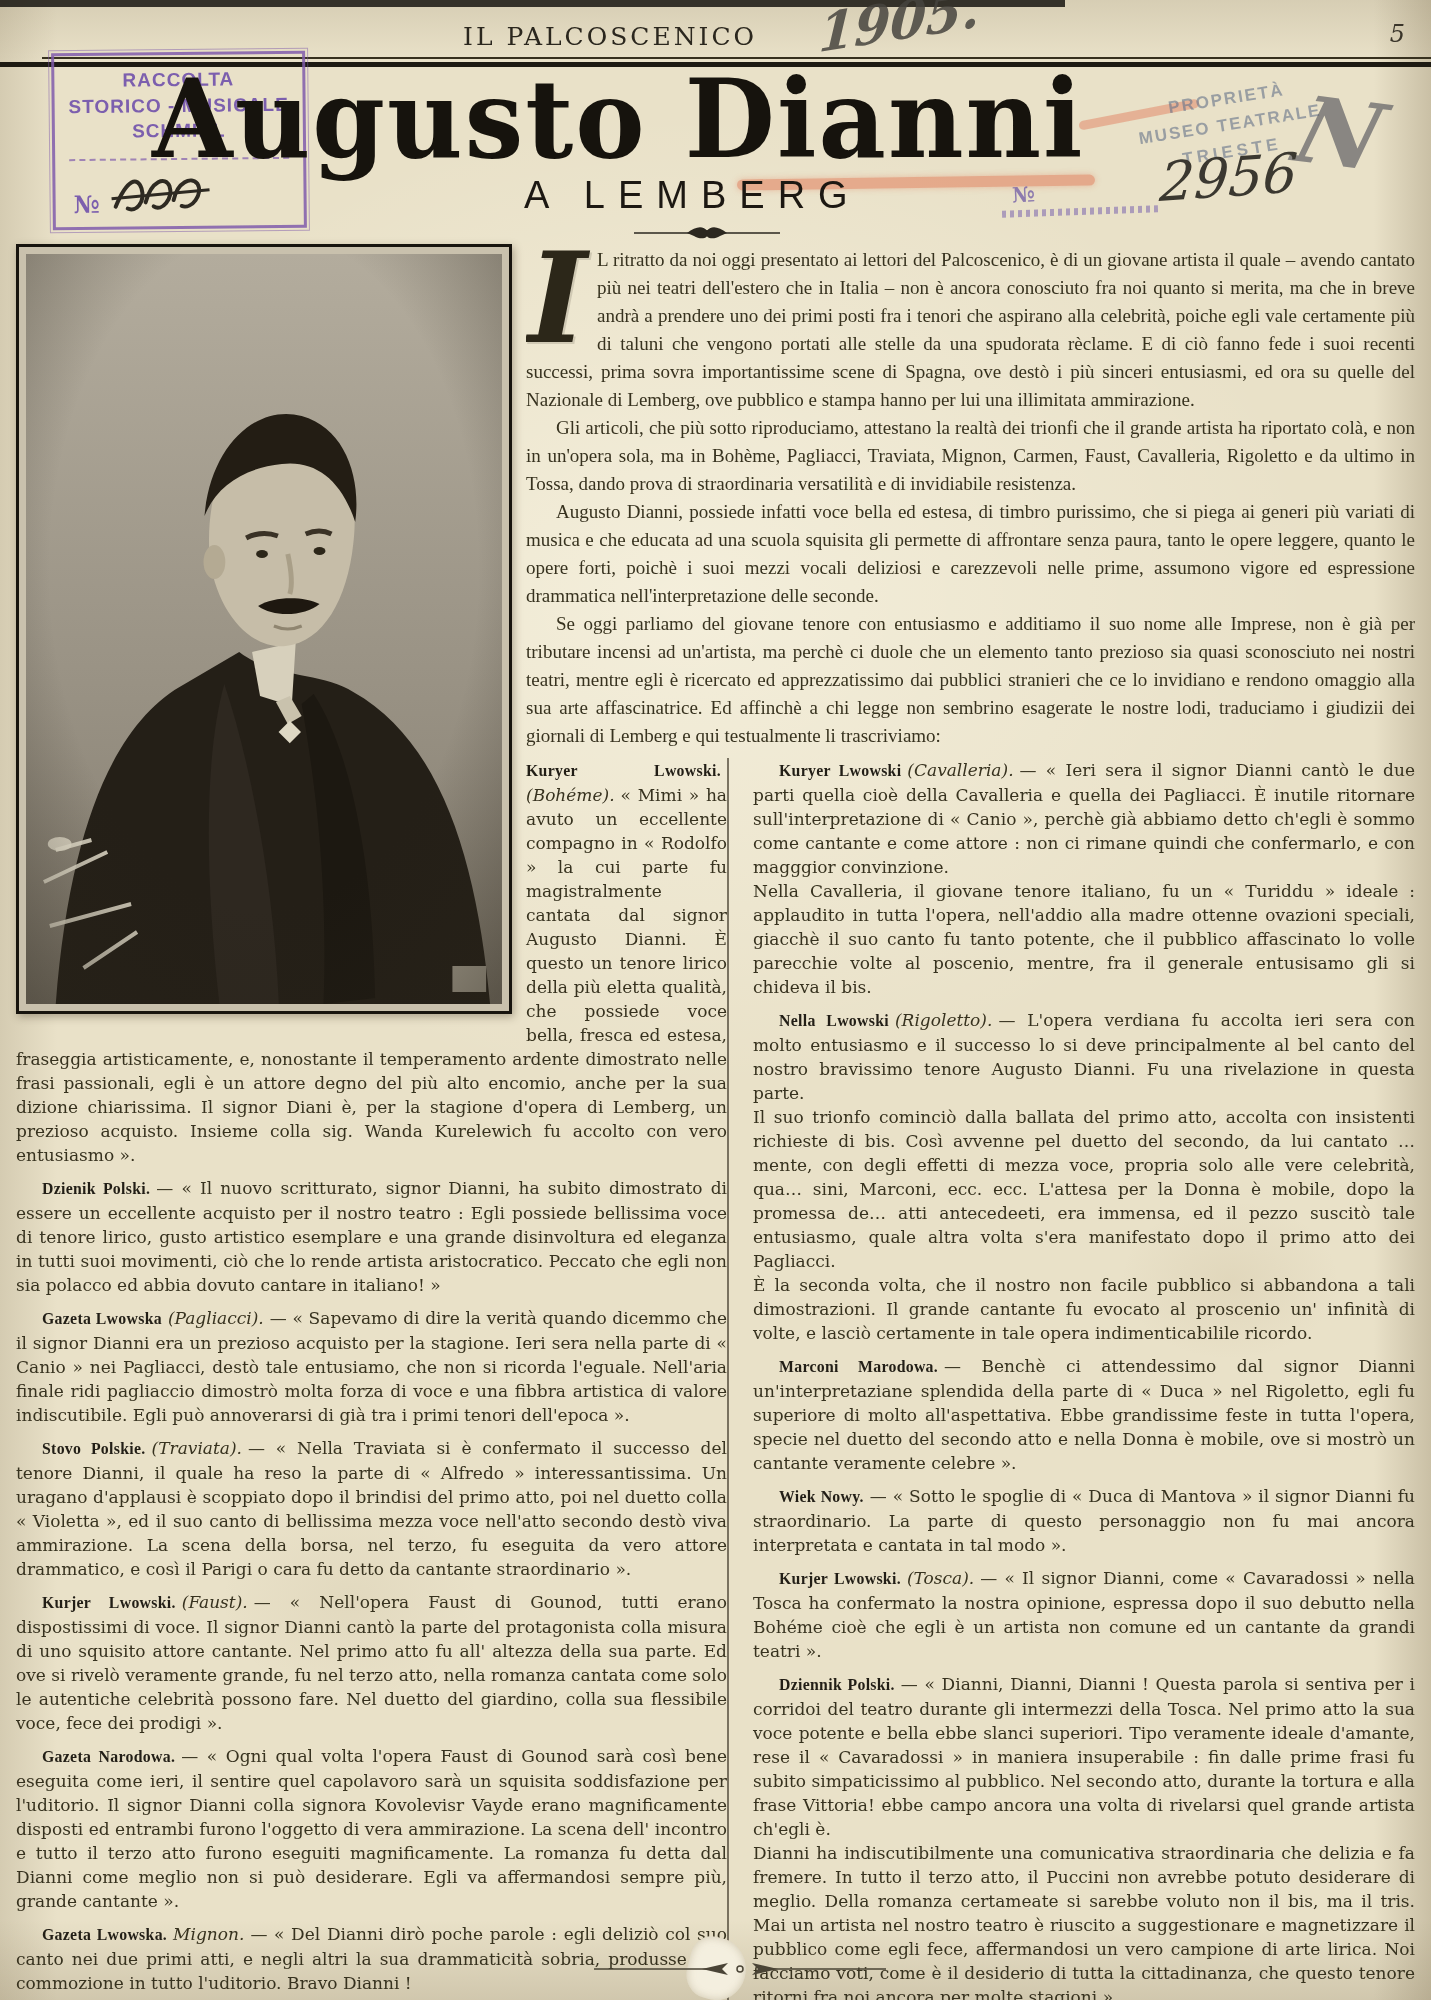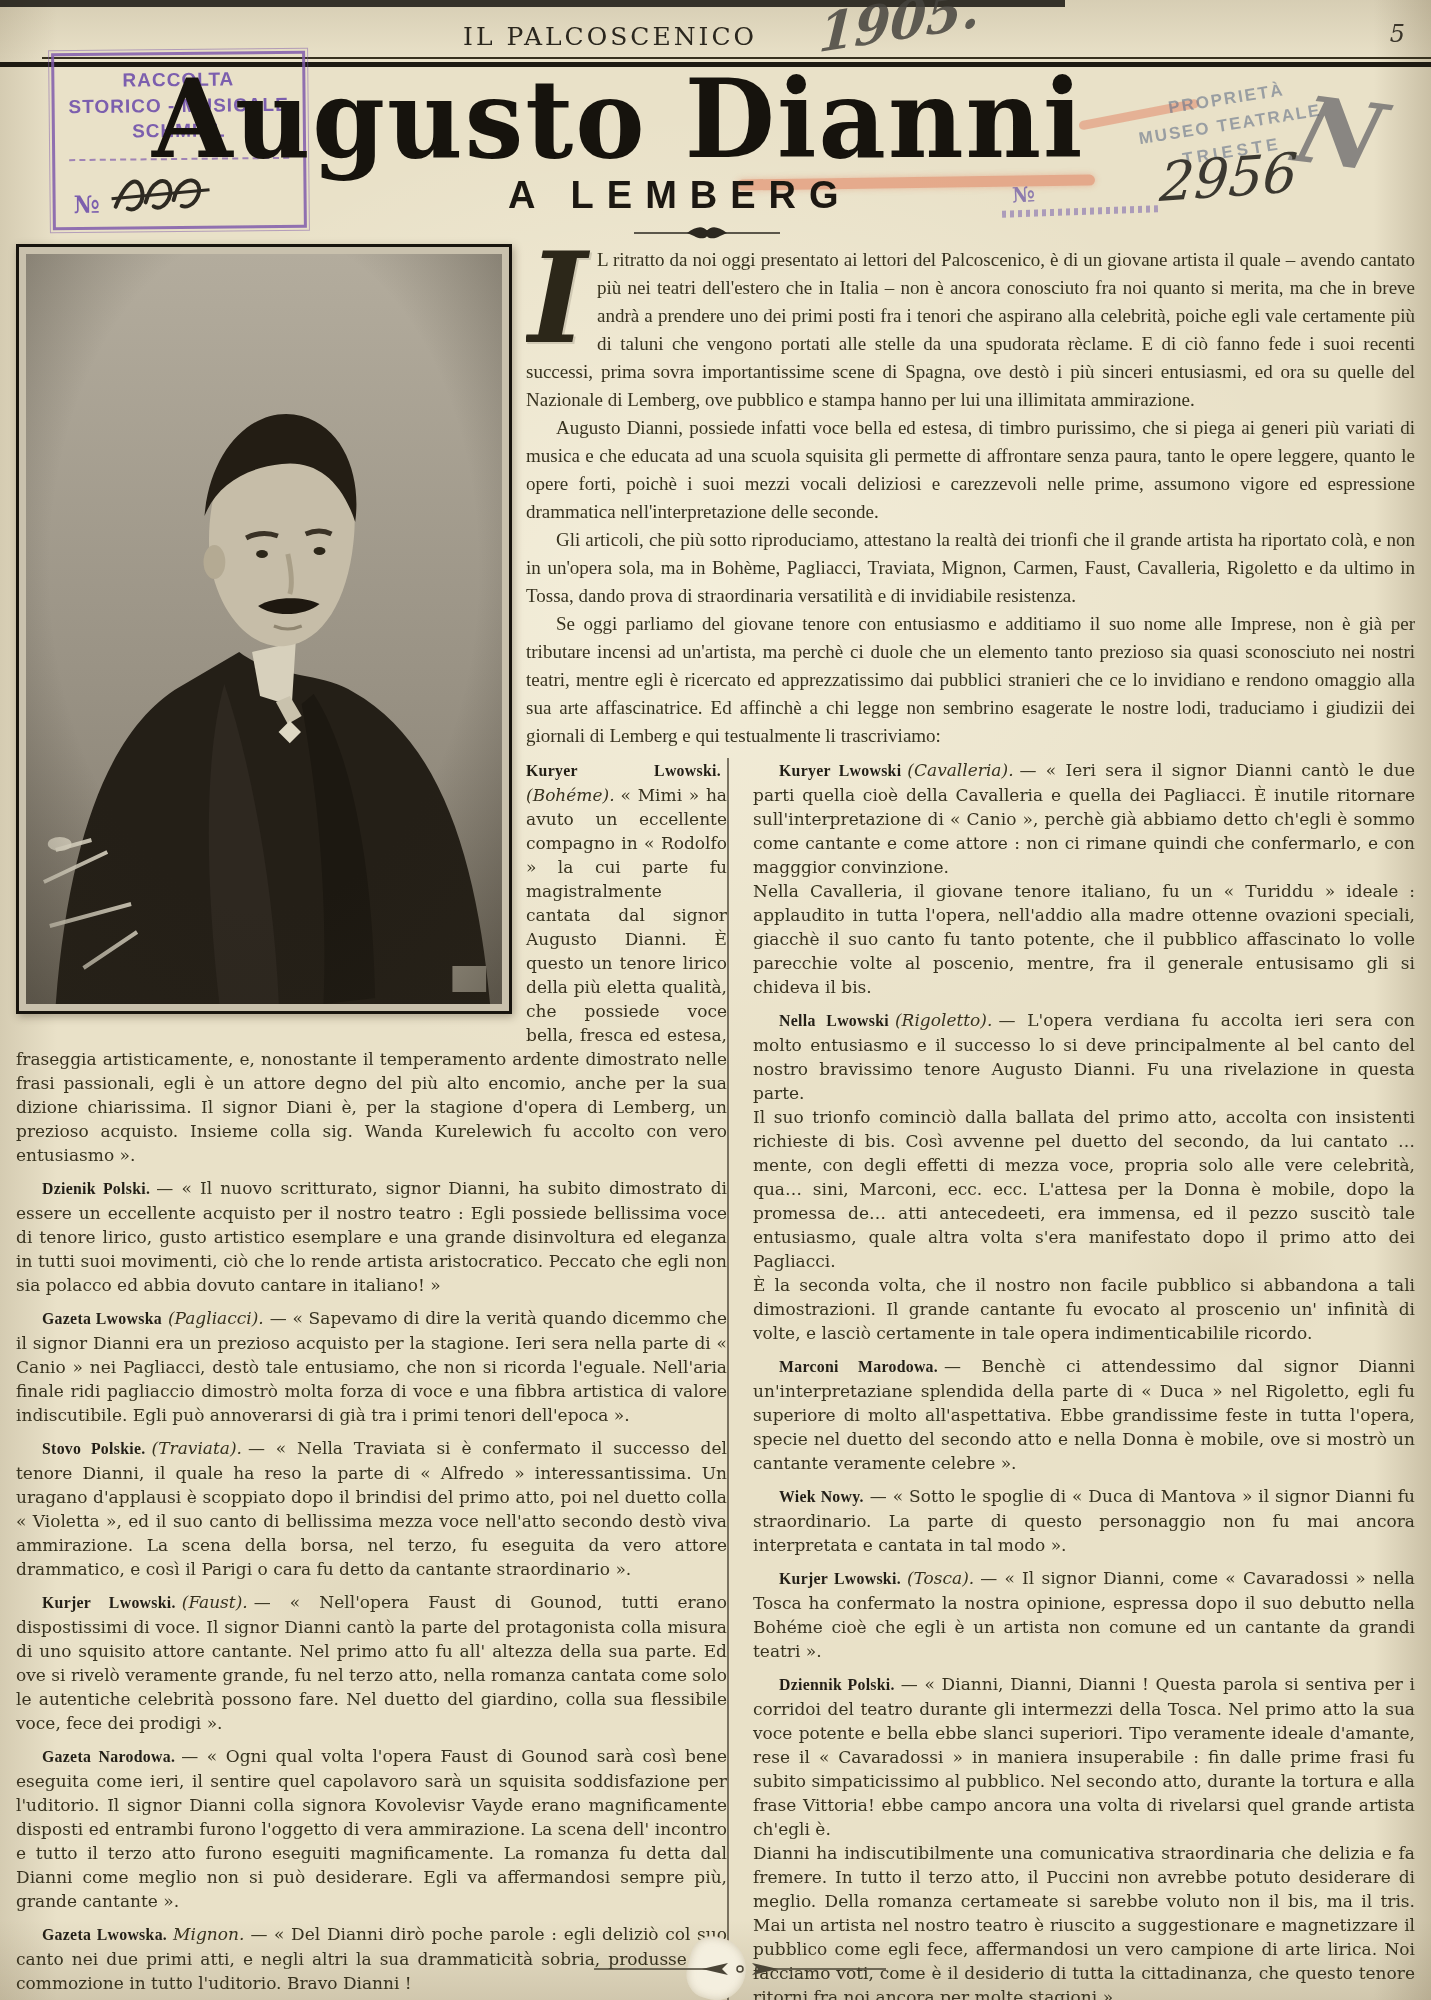--- a/index.html
+++ b/index.html
@@ -43,22 +43,22 @@
   .hand-2956 { position:absolute; top:146px; left:1160px; font-size:54px; font-style:italic; color:#3b3830;
                transform:rotate(-4deg) skewX(-8deg); }
   .crayon-main  { position:absolute; top:177px; left:737px; width:358px; height:11px; border-radius:6px;
                   background:rgba(224,113,78,.5); transform:rotate(-.8deg); box-shadow:0 0 6px rgba(224,113,78,.35); }
   .crayon-small { position:absolute; top:110px; left:1078px; width:122px; height:9px; border-radius:5px;
                   background:rgba(224,113,78,.42); transform:rotate(-11deg); }
 
   
   .title { position:absolute; top:58px; left:152px; font-size:104px; font-weight:bold; color:#16130d;
            letter-spacing:2px; white-space:nowrap; transform:scaleY(1.04); }
-  .subtitle { position:absolute; top:174px; left:508px; font-family:"Liberation Sans","DejaVu Sans",sans-serif;
-              font-weight:bold; font-size:38px; letter-spacing:13px; color:#1c1812; white-space:nowrap; }
+  .subtitle { position:absolute; top:174px; left:524px; font-family:"Liberation Sans","DejaVu Sans",sans-serif;
+              font-weight:normal; font-size:38px; letter-spacing:13px; color:#1c1812; white-space:nowrap; }
   .ornament-top { position:absolute; top:224px; left:632px; }
 
   
   .content { position:absolute; top:244px; left:16px; right:16px; bottom:0; }
   .photo { float:left; width:496px; height:770px; margin:0 14px 12px 0; background:#c9c1ad;
            border:3px solid #17140e; padding:7px; box-shadow:2px 3px 8px rgba(60,50,30,.35); }
   .photo svg { width:100%; height:100%; display:block; }
 
   .intro { overflow:hidden; font-size:19px; line-height:28px; text-align:justify; color:#37321f; padding-top:2px; }
   .intro p { text-indent:30px;font-family:Liberation Serif, serif; }
@@ -171,22 +171,22 @@
         <path d="M18,628 l64,-30 M24,672 l82,-22 M58,714 l54,-36 M30,596 l36,-10" stroke="#efe9d6" stroke-width="4" fill="none" opacity=".85"></path>
         <ellipse cx="34" cy="590" rx="12" ry="7" fill="#efe9d6" opacity=".8"></ellipse>
         <rect x="430" y="712" width="34" height="26" fill="#d8d2bf" opacity=".75"></rect>
         <rect width="480" height="750" fill="url(#vig)"></rect>
       </svg>
     </div>
 
     <div class="intro">
       <span class="dropcap">I</span>
       <p class="first">L ritratto da noi oggi presentato ai lettori del Palcoscenico, è di un giovane artista il quale – avendo cantato più nei teatri dell'estero che in Italia – non è ancora conosciuto fra noi quanto si merita, ma che in breve andrà a prendere uno dei primi posti fra i tenori che aspirano alla celebrità, poiche egli vale certamente più di taluni che vengono portati alle stelle da una spudorata rèclame. E di ciò fanno fede i suoi recenti successi, prima sovra importantissime scene di Spagna, ove destò i più sinceri entusiasmi, ed ora su quelle del Nazionale di Lemberg, ove pubblico e stampa hanno per lui una illimitata ammirazione.</p>
+      <p>Gli articoli, che più sotto riproduciamo, attestano la realtà dei trionfi che il grande artista ha riportato colà, e non in un'opera sola, ma in Bohème, Pagliacci, Traviata, Mignon, Carmen, Faust, Cavalleria, Rigoletto e da ultimo in Tossa, dando prova di straordinaria versatilità e di invidiabile resistenza.</p>
       <p>Augusto Dianni, possiede infatti voce bella ed estesa, di timbro purissimo, che si piega ai generi più variati di musica e che educata ad una scuola squisita gli permette di affrontare senza paura, tanto le opere leggere, quanto le opere forti, poichè i suoi mezzi vocali deliziosi e carezzevoli nelle prime, assumono vigore ed espressione drammatica nell'interpretazione delle seconde.</p>
-      <p>Gli articoli, che più sotto riproduciamo, attestano la realtà dei trionfi che il grande artista ha riportato colà, e non in un'opera sola, ma in Bohème, Pagliacci, Traviata, Mignon, Carmen, Faust, Cavalleria, Rigoletto e da ultimo in Tossa, dando prova di straordinaria versatilità e di invidiabile resistenza.</p>
       <p>Se oggi parliamo del giovane tenore con entusiasmo e additiamo il suo nome alle Imprese, non è già per tributare incensi ad un'artista, ma perchè ci duole che un elemento tanto prezioso sia quasi sconosciuto nei nostri teatri, mentre egli è ricercato ed apprezzatissimo dai pubblici stranieri che ce lo invidiano e rendono omaggio alla sua arte affascinatrice. Ed affinchè a chi legge non sembrino esagerate le nostre lodi, traduciamo i giudizii dei giornali di Lemberg e qui testualmente li trascriviamo:</p>
     </div>
 
     <div class="col-right coltext">
       <div>
           <div class="entry">
           <span class="entry-heading">Kuryer Lwowski</span><span class="entry-opera">(Cavalleria).</span><span class="entry-text">— « Ieri sera il signor Dianni cantò le due parti quella cioè della Cavalleria e quella dei Pagliacci. È inutile ritornare sull'interpretazione di « Canio », perchè già abbiamo detto ch'egli è sommo come cantante e come attore : non ci rimane quindi che confermarlo, e con magggior convinzione.
 Nella Cavalleria, il giovane tenore italiano, fu un « Turiddu » ideale : applaudito in tutta l'opera, nell'addio alla madre ottenne ovazioni speciali, giacchè il suo canto fu tanto potente, che il pubblico affascinato lo volle parecchie volte al poscenio, mentre, fra il generale entusisamo gli si chideva il bis.</span>
         </div>
           <div class="entry">

